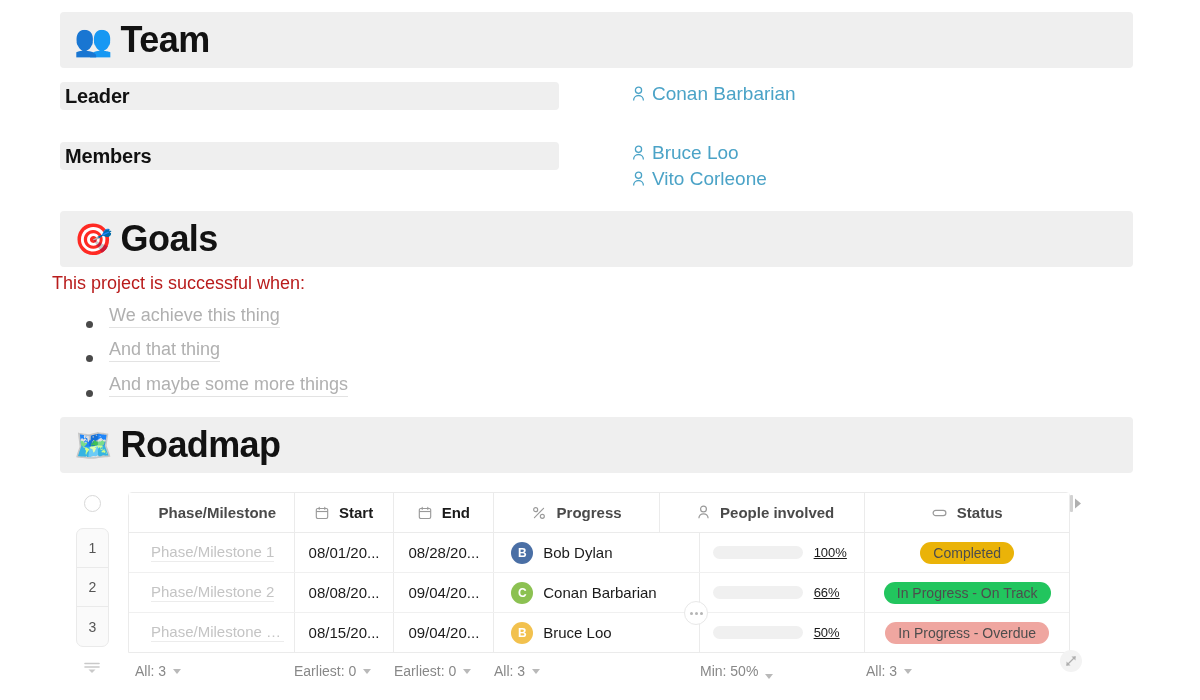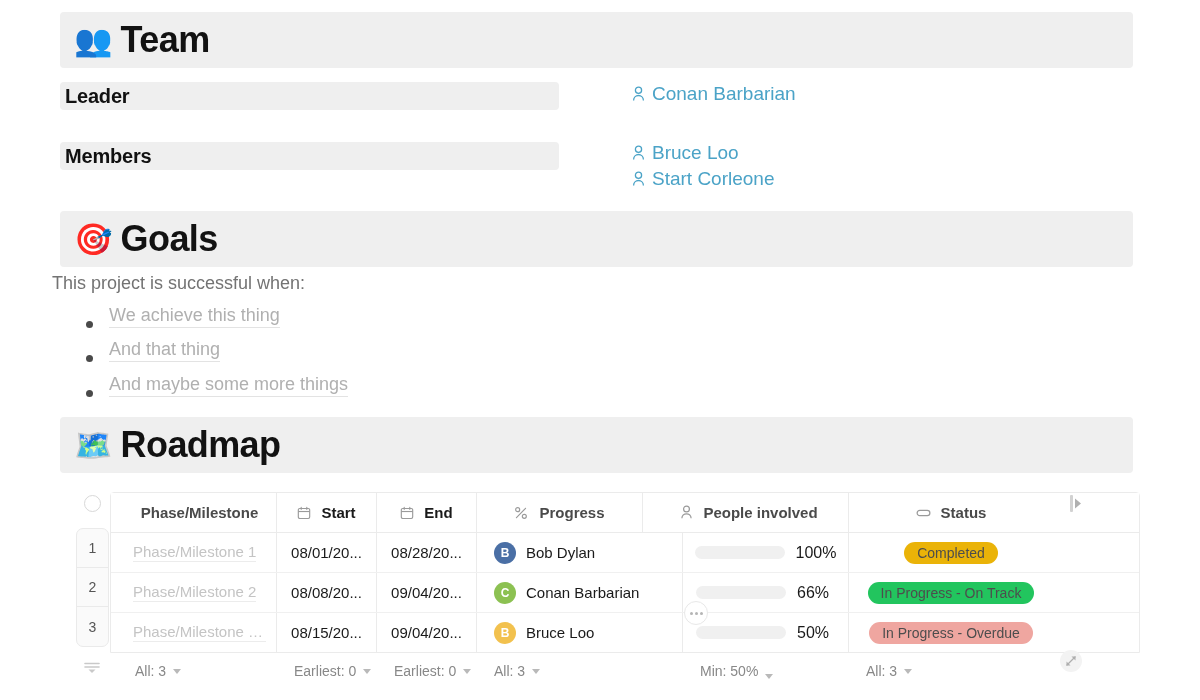--- a/index.html
+++ b/index.html
@@ -70,21 +70,21 @@
     width: 13px; height: 16px;
     align-items: center; justify-content: center;
   }
   .person-link svg { display:block; }
 
   
   .goals-intro {
     position: absolute;
     left: 52px; top: 273px;
     font-size: 18px;
-    color: #737373;
+    color: #b91c1c;
   }
   .goal-item {
     position: absolute;
     left: 86px;
     display: flex;
     align-items: flex-end;
     gap: 16px;
   }
   .goal-item .bullet {
     width: 7px; height: 7px;
@@ -132,22 +132,22 @@
     justify-content: center;
     font-size: 14px;
     color: #555;
     border-bottom: 1px solid #eaeaea;
     cursor: pointer;
   }
   .rownum:last-child { border-bottom: none; }
 
   .grid {
     position: absolute;
-    left: 34px; top: 0;
-    width: 1030px;
+    left: 52px; top: 0;
+    width: 942px;
     border: 1px solid #ebebeb;
     border-radius: 4px 4px 0 0;
     background: #fff;
   }
   .grid-row { display: flex; }
   .grid-head { border-bottom: 1px solid #ebebeb; background:#fff; }
   .cell {
     border-right: 1px solid #ebebeb;
     height: 39px;
     display: flex;
@@ -207,21 +207,21 @@
   .person-name { font-size: 15px; color: #1a1a1a; }
 
   .c-prog { justify-content: center; gap: 11px; }
   .bar-track {
     width: 90px; height: 13px;
     background: #f0f0f0;
     border-radius: 7px;
     overflow: hidden;
   }
   .bar-fill { height: 100%; border-radius: 7px; }
-  .pct { font-size: 16px; color: #1a1a1a; min-width: 38px; }
+  .pct { font-size: 13px; color: #1a1a1a; min-width: 38px; text-decoration: underline; }
 
   .c-status { justify-content: center; }
   .badge {
     border-radius: 11px;
     padding: 3px 13px;
     font-size: 14px;
     color: #4d4d4d;
     white-space: nowrap;
   }
 
@@ -318,21 +318,21 @@
     </span>
     <span>Bruce Loo</span>
   </div>
   <div class="person-link" style="left: 632px; top: 168px; color: rgb(75, 163, 199);">
     <span class="glyph">
       <svg width="13" height="16" viewBox="0 0 13 16">
           <circle cx="6.5" cy="4.2" r="3.1" fill="none" stroke="#4ba3c7" stroke-width="1.3"></circle>
           <path d="M1.6 14.5c0-3 2.2-5 4.9-5s4.9 2 4.9 5" fill="none" stroke="#4ba3c7" stroke-width="1.3"></path>
         </svg>
     </span>
-    <span>Start Corleone</span>
+    <span>Vito Corleone</span>
   </div>
 
   <div class="section-header" style="top:211px;height:56px;">
     <span class="emoji">🎯</span>
     <span class="title">Goals</span>
   </div>
   <div class="goals-intro">This project is successful when:</div>
 
   <div class="goal-item" style="top:305px;">
     <span class="bullet"></span>

